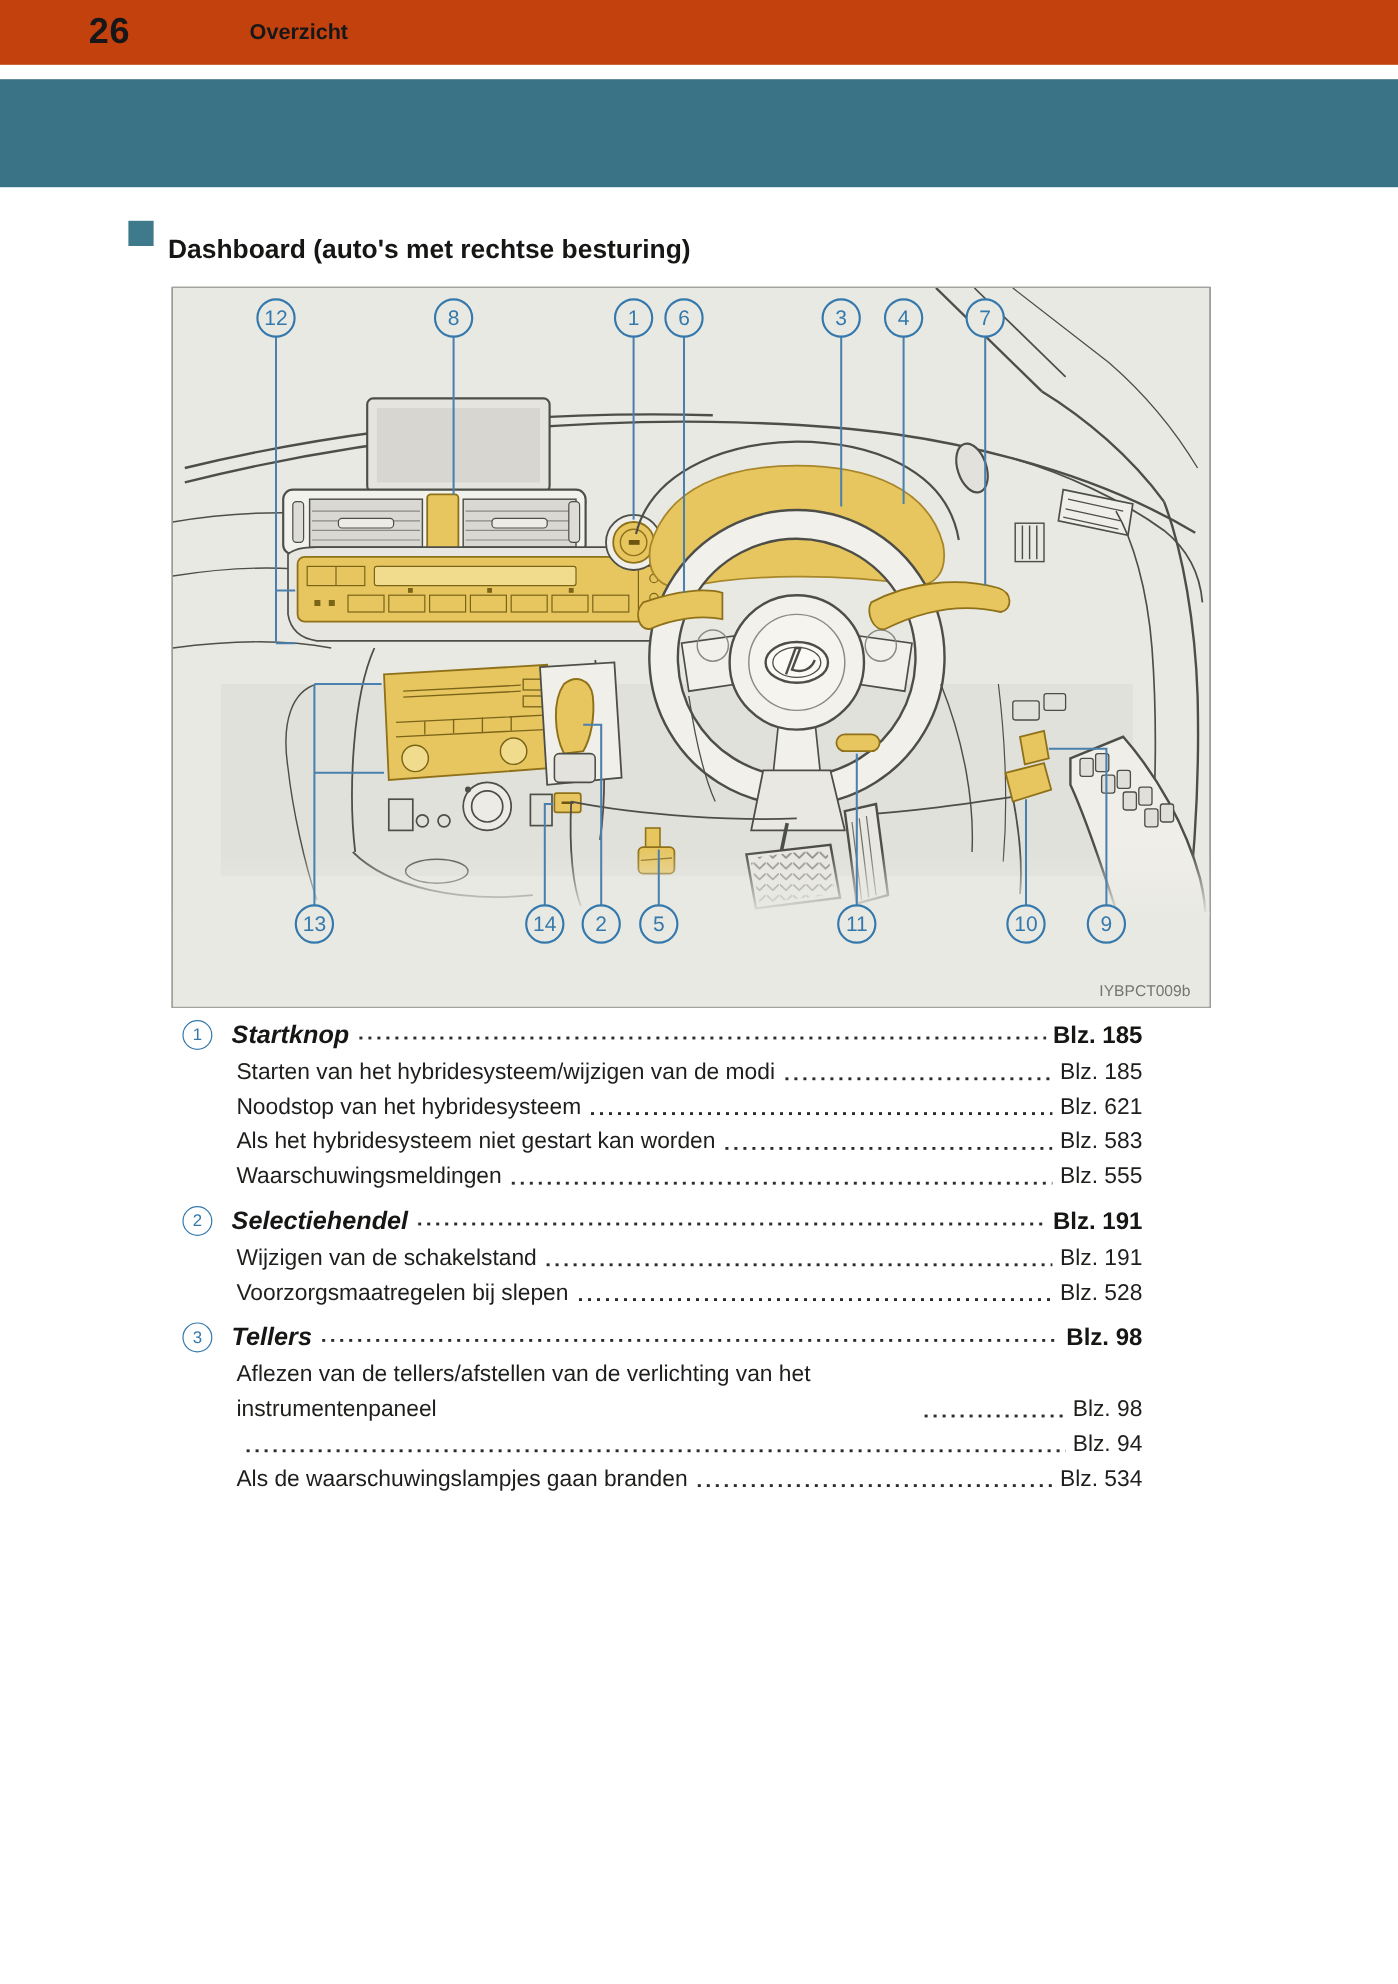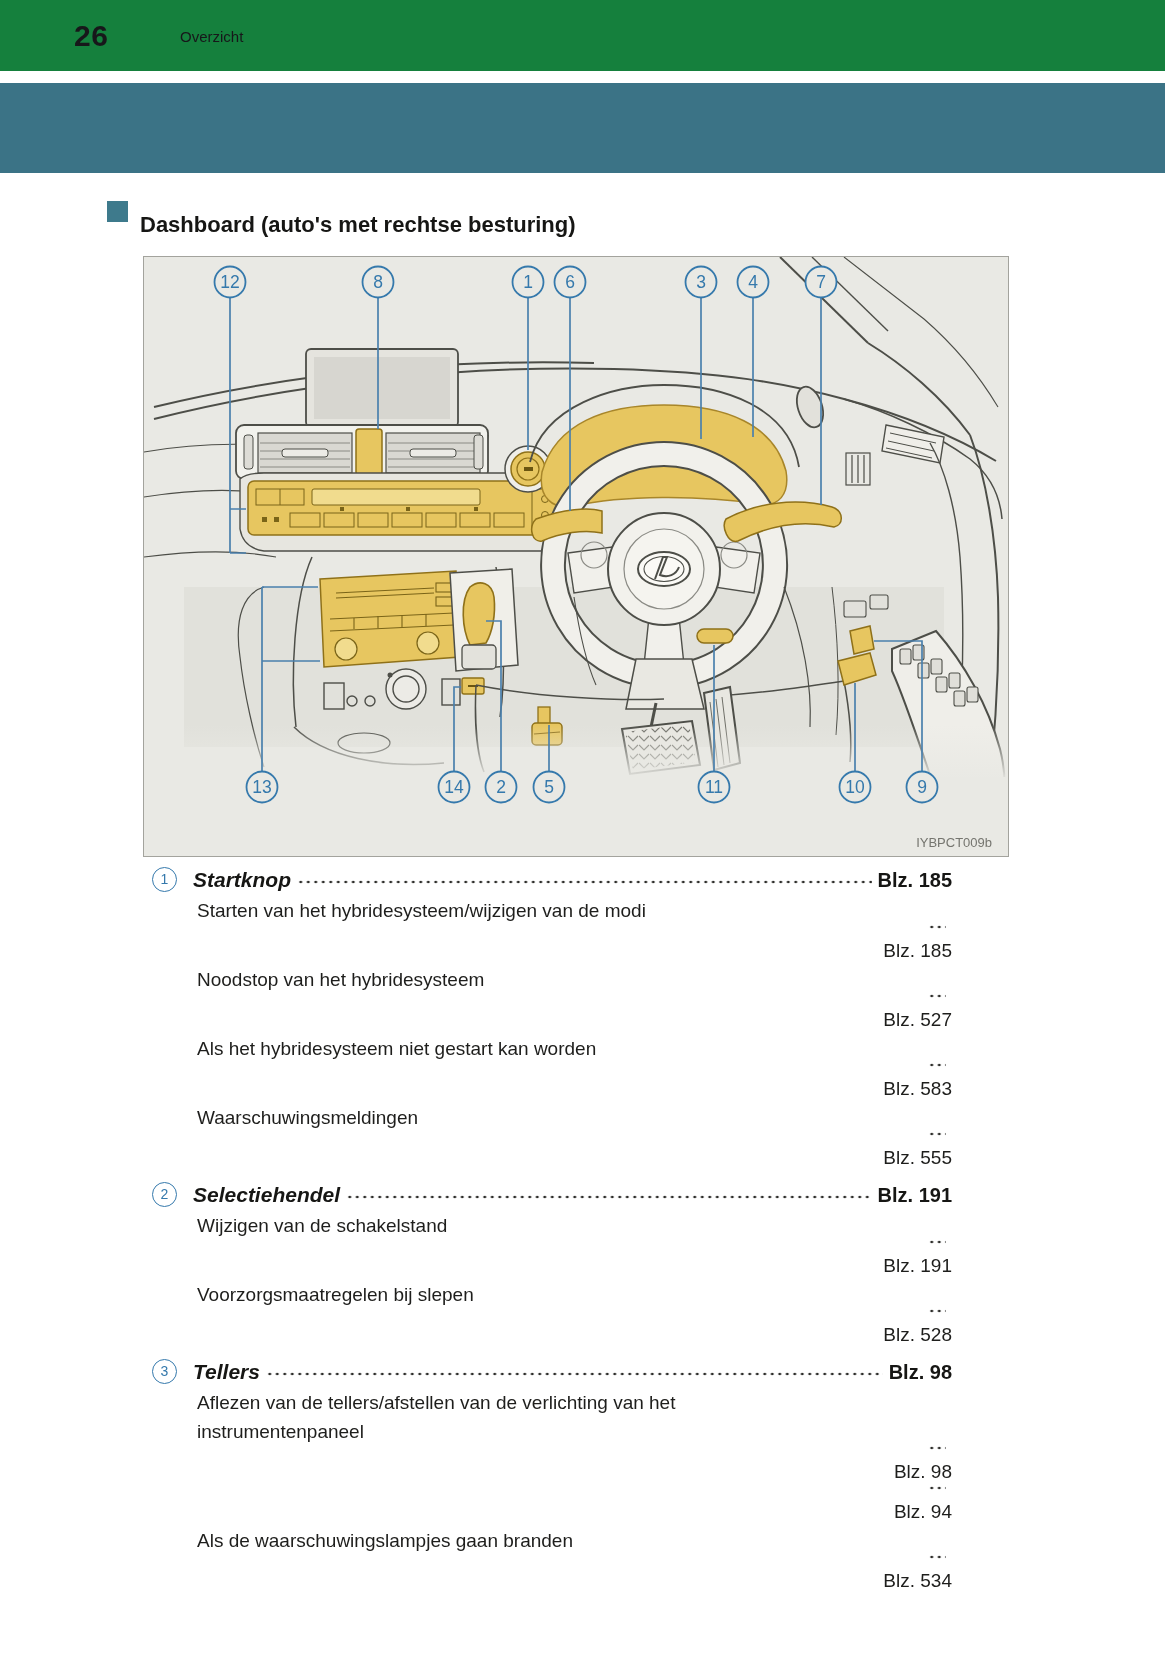--- a/index.html
+++ b/index.html
@@ -3,29 +3,29 @@
 <meta charset="utf-8">
 <style>
   html,body{margin:0;padding:0;}
   body{
     width:1165px;height:1653px;background:#ffffff;
     font-family:"Liberation Sans", sans-serif;
     color:#1c1c1a; position:relative; overflow:hidden;
   }
   
   .band-light{
-    height:71px;background:#15803d;position:relative;
+    height:54px;background:#c2410c;position:relative;
   }
   .page-num{
     position:absolute;left:74px;top:50%;transform:translateY(-50%);
     font-size:30px;font-weight:700;color:#17171a;letter-spacing:.5px;
   }
   .chapter{
-    position:absolute;left:180px;top:50%;transform:translateY(-50%);
-    font-size:15px;font-weight:400;color:#17171a;
+    position:absolute;left:208px;top:50%;transform:translateY(-50%);
+    font-size:18px;font-weight:700;color:#17171a;
   }
   .band-gap{height:12px;background:#ffffff;}
   .band-teal{height:90px;background:#3b7386;}
   
   .section-row{
     margin:23px 0 0 107px;display:flex;align-items:center;height:30px;
   }
   .section-square{width:21px;height:21px;background:#3e7a8c;margin-right:12px;flex:0 0 auto;}
   .section-title{font-size:22px;font-weight:700;color:#161614;margin-top:28px;}
   
@@ -38,21 +38,21 @@
   .index{margin:8px 0 0 152px;width:800px;}
   .item{margin-top:10px;}
   .item-head{display:flex;align-items:center;margin-bottom:4px;}
   .num-badge{
     flex:0 0 auto;width:23px;height:23px;border:1.6px solid #3579ac;border-radius:50%;
     color:#3579ac;font-size:14px;line-height:23px;text-align:center;margin-right:16px;
     font-weight:400;
   }
   .item-title{font-size:21px;font-weight:700;white-space:nowrap;color:#161614;font-style:italic;}
   .item-page{font-size:20px;font-weight:700;white-space:nowrap;color:#161614;}
-  .sub{display:flex;margin-left:45px;line-height:29px;font-size:19px;color:#1e1e1c;flex-direction:column;}
+  .sub{display:flex;margin-left:45px;line-height:29px;font-size:19px;color:#1e1e1c;}
   .sub .lbl{max-width:565px;}
   .pg{white-space:nowrap;align-self:flex-end;}
   .dots{
     flex:1 1 auto;min-width:18px;margin:0 6px 7px 6px;height:4px;align-self:flex-end;
     background-image:radial-gradient(circle,#2c2c29 1.35px,transparent 1.6px);
     background-size:7.5px 4px;background-repeat:repeat-x;background-position:0 100%;
   }
   .item-head .dots{margin-bottom:8px;}
 </style>
 </head>
@@ -369,21 +369,21 @@
       <span class="item-page pg">Blz. 185</span>
     </div>
     <div class="sub">
       <span class="lbl">Starten van het hybridesysteem/wijzigen van de modi</span>
       <span class="dots"></span>
       <span class="pg">Blz. 185</span>
     </div>
     <div class="sub">
       <span class="lbl">Noodstop van het hybridesysteem</span>
       <span class="dots"></span>
-      <span class="pg">Blz. 527</span>
+      <span class="pg">Blz. 621</span>
     </div>
     <div class="sub">
       <span class="lbl">Als het hybridesysteem niet gestart kan worden</span>
       <span class="dots"></span>
       <span class="pg">Blz. 583</span>
     </div>
     <div class="sub">
       <span class="lbl">Waarschuwingsmeldingen</span>
       <span class="dots"></span>
       <span class="pg">Blz. 555</span>

